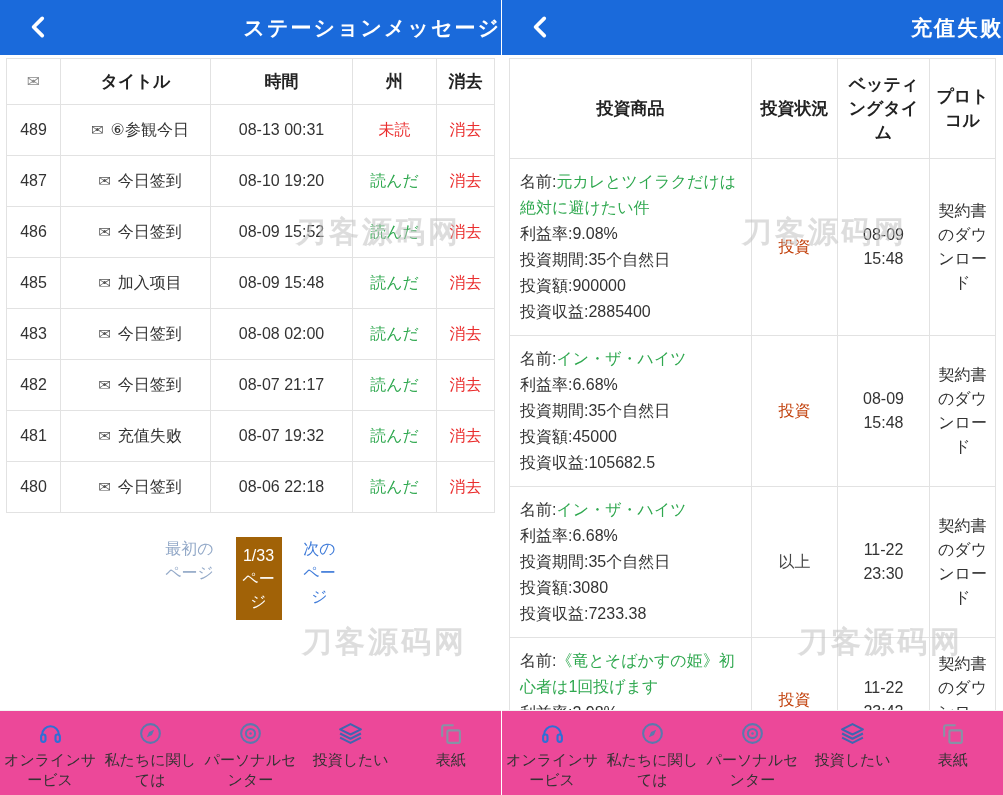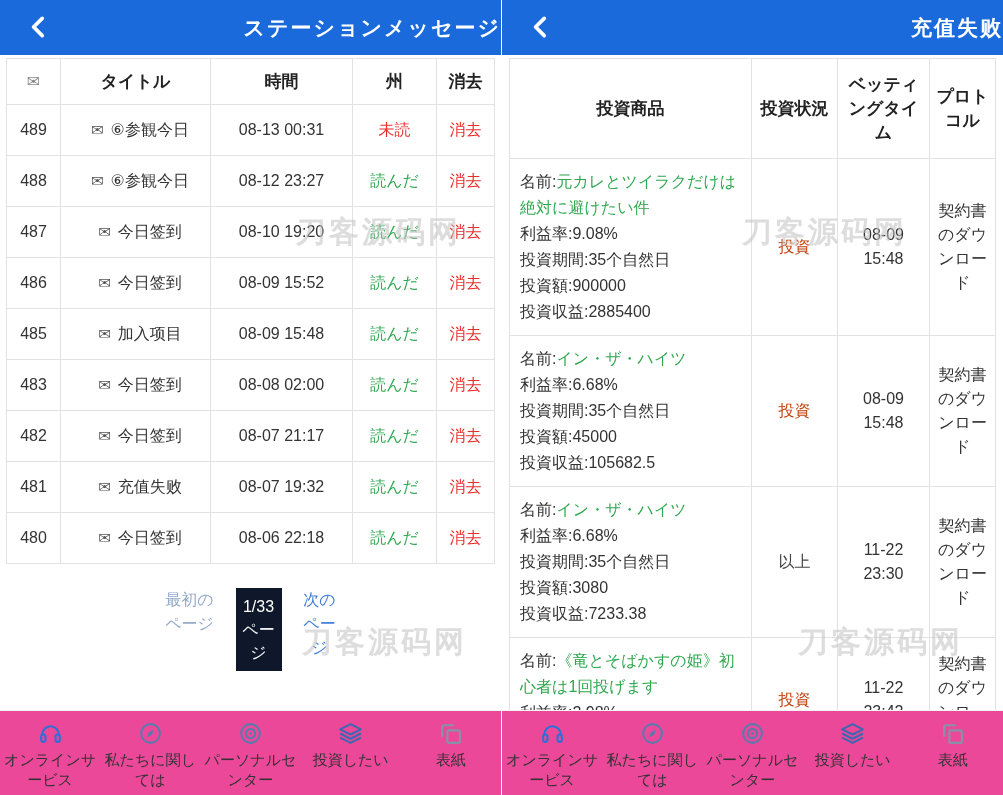--- a/index.html
+++ b/index.html
@@ -26,21 +26,21 @@
   .env-h { color:#8a8a8a; font-size:16px; }
   .unread { color:#ea2d2d;margin-left:44px; }
   .read { color:#2fa84f; }
   .delete { color:#ea2d2d; cursor:pointer; }
 
   
   .pagination { display:flex; justify-content:center; align-items:flex-start;
                 gap:18px; margin-top:24px; position:relative; z-index:1; }
   .page-btn { display:inline-block; text-align:center; font-size:16px; line-height:24px; cursor:pointer; }
   .page-first { width:56px; color:#93a9c8; }
-  .page-current { width:46px; background:#0f172a; color:#fff; padding:7px 2px; line-height:23px; }
+  .page-current { width:46px; background:#a16207; color:#fff; padding:7px 2px; line-height:23px; }
   .page-next { width:40px; color:#3f7bd9; }
 
   
   .inv-table { width:487px; margin:3px 7px 0 7px; font-size:16px; color:#333; }
   .inv-table th, .inv-table td { border:1px solid #e2e2e2; overflow:hidden; }
   .inv-table th { height:100px; font-size:17px; font-weight:bold; color:#222;
                   text-align:center; vertical-align:middle; line-height:24px; padding:0 6px; }
   .inv-table td { text-align:center; vertical-align:middle; }
   .product-cell { text-align:left !important; padding:10px 10px; line-height:26px; vertical-align:top !important; }
   .p-label { color:#333; }
@@ -102,27 +102,20 @@
       </thead>
       <tbody>
         <tr>
           <td>489</td>
           <td class="t-title"><span class="env">✉</span><span>⑥参観今日</span></td>
           <td>08-13 00:31</td>
           <td class="unread">未読</td>
           <td class="delete">消去</td>
         </tr>
         <tr>
-          <td>488</td>
-          <td class="t-title"><span class="env">✉</span><span>⑥参観今日</span></td>
-          <td>08-12 23:27</td>
-          <td class="read">読んだ</td>
-          <td class="delete">消去</td>
-        </tr>
-        <tr>
           <td>487</td>
           <td class="t-title"><span class="env">✉</span><span>今日签到</span></td>
           <td>08-10 19:20</td>
           <td class="read">読んだ</td>
           <td class="delete">消去</td>
         </tr>
         <tr>
           <td>486</td>
           <td class="t-title"><span class="env">✉</span><span>今日签到</span></td>
           <td>08-09 15:52</td>

